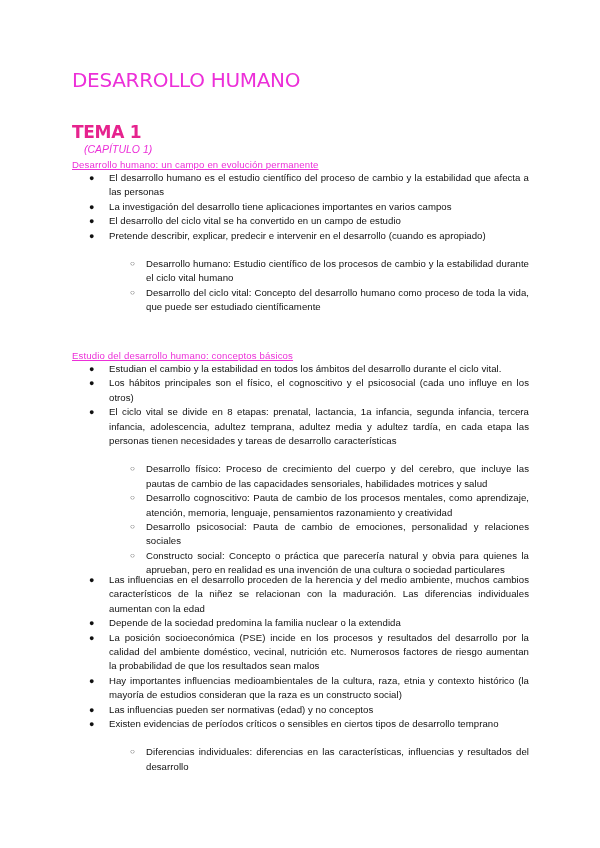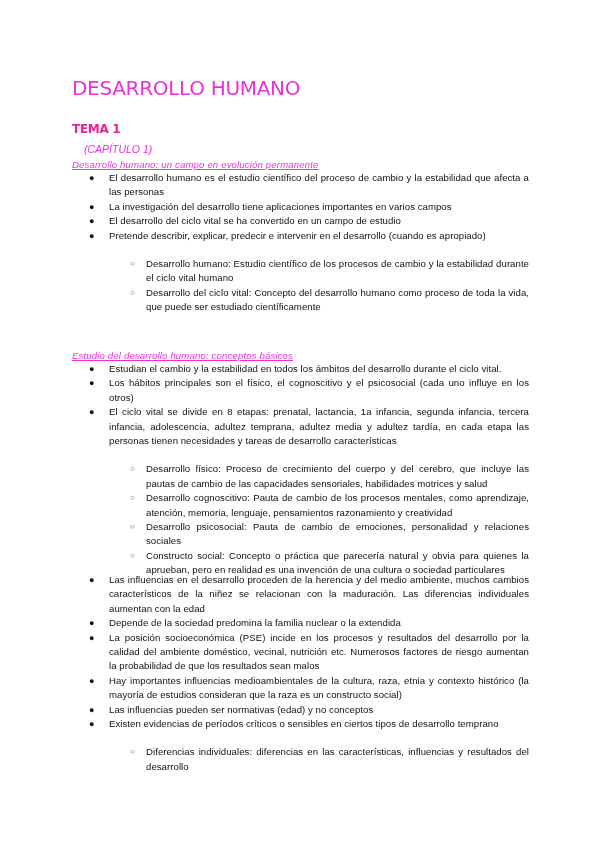--- a/index.html
+++ b/index.html
@@ -16,38 +16,38 @@
       color: #111111;
     }
     .page {
       position: absolute;
       left: 72px;
       top: 0;
       width: 457px;
     }
     .doc-title {
       position: absolute;
-      top: 76px;
+      top: 68px;
       left: 0;
       margin: 0;
       font-family: "DejaVu Sans", sans-serif;
       font-weight: normal;
       font-size: 20px;
       letter-spacing: -0.3px;
       color: #ec2fd8;
       white-space: nowrap;
     }
     .tema {
       position: absolute;
       top: 122px;
       left: 0;
       margin: 0;
       font-family: "DejaVu Sans", sans-serif;
       font-weight: bold;
-      font-size: 12px;
+      font-size: 17px;
       letter-spacing: -0.3px;
       color: #e6238e;
     }
     .capitulo {
       position: absolute;
       top: 143px;
       left: 0;
       font-style: italic;
       font-size: 10.5px;
       color: #ec2fd8;
@@ -59,21 +59,20 @@
       width: 457px;
     }
     .section-heading {
       font-size: 9.6px;
       color: #ec2fd8;
       text-decoration: underline;
       line-height: 13px;
       height: 13px;
       letter-spacing: 0.15px;
       white-space: nowrap;
-      font-style: italic;
     }
     ul {
       list-style: none;
       margin: 0;
       padding: 0;
     }
     li {
       position: relative;
       font-size: 9.6px;
       line-height: 14.4px;

